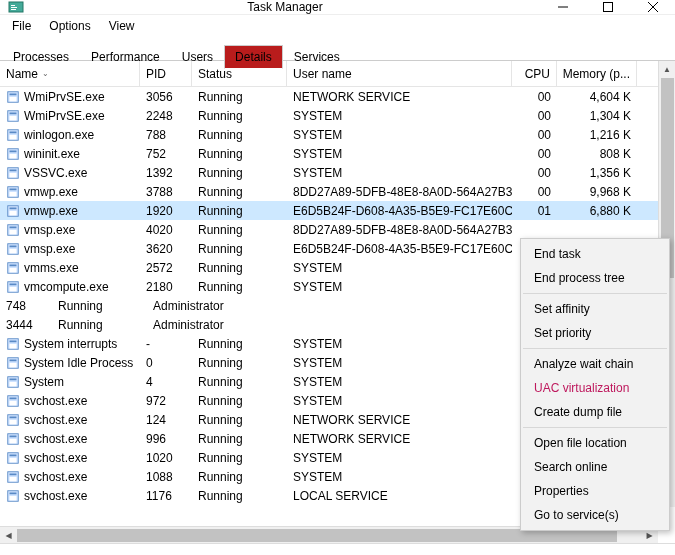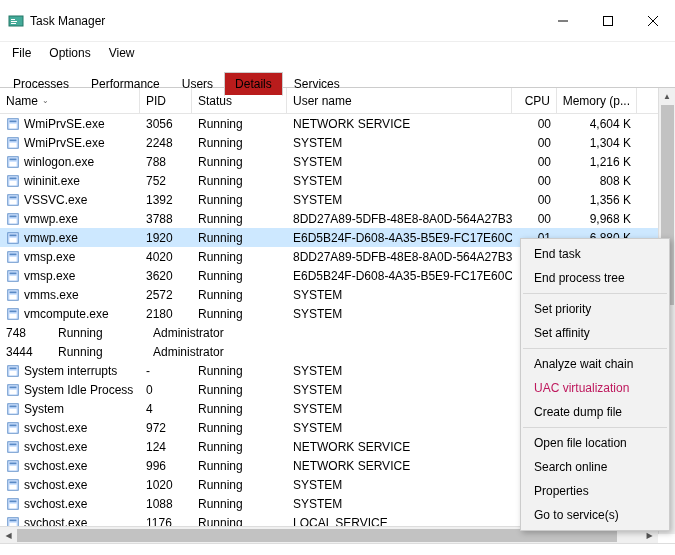--- a/index.html
+++ b/index.html
@@ -1,17 +1,17 @@
 <!DOCTYPE html>
 <html><head>
 <meta charset="utf-8">
 <style>
 * { box-sizing: border-box; margin: 0; padding: 0; font-family: "Segoe UI", Tahoma, sans-serif; font-size: 12px; }
 body { background: #fff; width: 675px; height: 555px; overflow: hidden; position: relative; }
-.titlebar { height: 42px; display: flex; align-items: center; padding-left: 8px; border-bottom: 1px solid #eee; }
+.titlebar { height: 15px; display: flex; align-items: center; padding-left: 8px; border-bottom: 1px solid #eee; text-align: center; }
 .titlebar .icon { width: 16px; height: 16px; margin-right: 6px; }
 .titlebar .title { flex: 1; }
 .winbtns { display: flex; }
 .winbtn { width: 45px; height: 30px; display: flex; align-items: center; justify-content: center; color: #333; }
 .menubar { height: 22px; display: flex; align-items: center; padding-left: 4px; gap: 2px; }
 .menuitem { padding: 2px 8px; }
 .tabs { height: 24px; display: flex; align-items: end; border-bottom: 1px solid #ccc; padding-left: 2px; }
 .tab { padding: 4px 10px; border: 1px solid transparent; position: relative; top: 9px; }
 .tab.active { border: 1px solid #ccc; border-bottom: 1px solid #fff; background: #b91c1c; }
 .grid { position: relative; height: 446px; }
@@ -429,22 +429,22 @@
   <div class="hthumb"></div>
   <div class="hsbtn" style="right:0">▶</div>
 </div>
 
 <div class="statusbar"></div>
 
 <div class="context">
   <div class="ctxitem">End task</div>
   <div class="ctxitem">End process tree</div>
   <div class="ctxsep"></div>
+  <div class="ctxitem">Set affinity</div>
   <div class="ctxitem">Set priority</div>
-  <div class="ctxitem">Set affinity</div>
   <div class="ctxsep"></div>
   <div class="ctxitem">Analyze wait chain</div>
   <div class="ctxitem disabled">UAC virtualization</div>
   <div class="ctxitem">Create dump file</div>
   <div class="ctxsep"></div>
   <div class="ctxitem">Open file location</div>
   <div class="ctxitem">Search online</div>
   <div class="ctxitem">Properties</div>
   <div class="ctxitem">Go to service(s)</div>
 </div>

